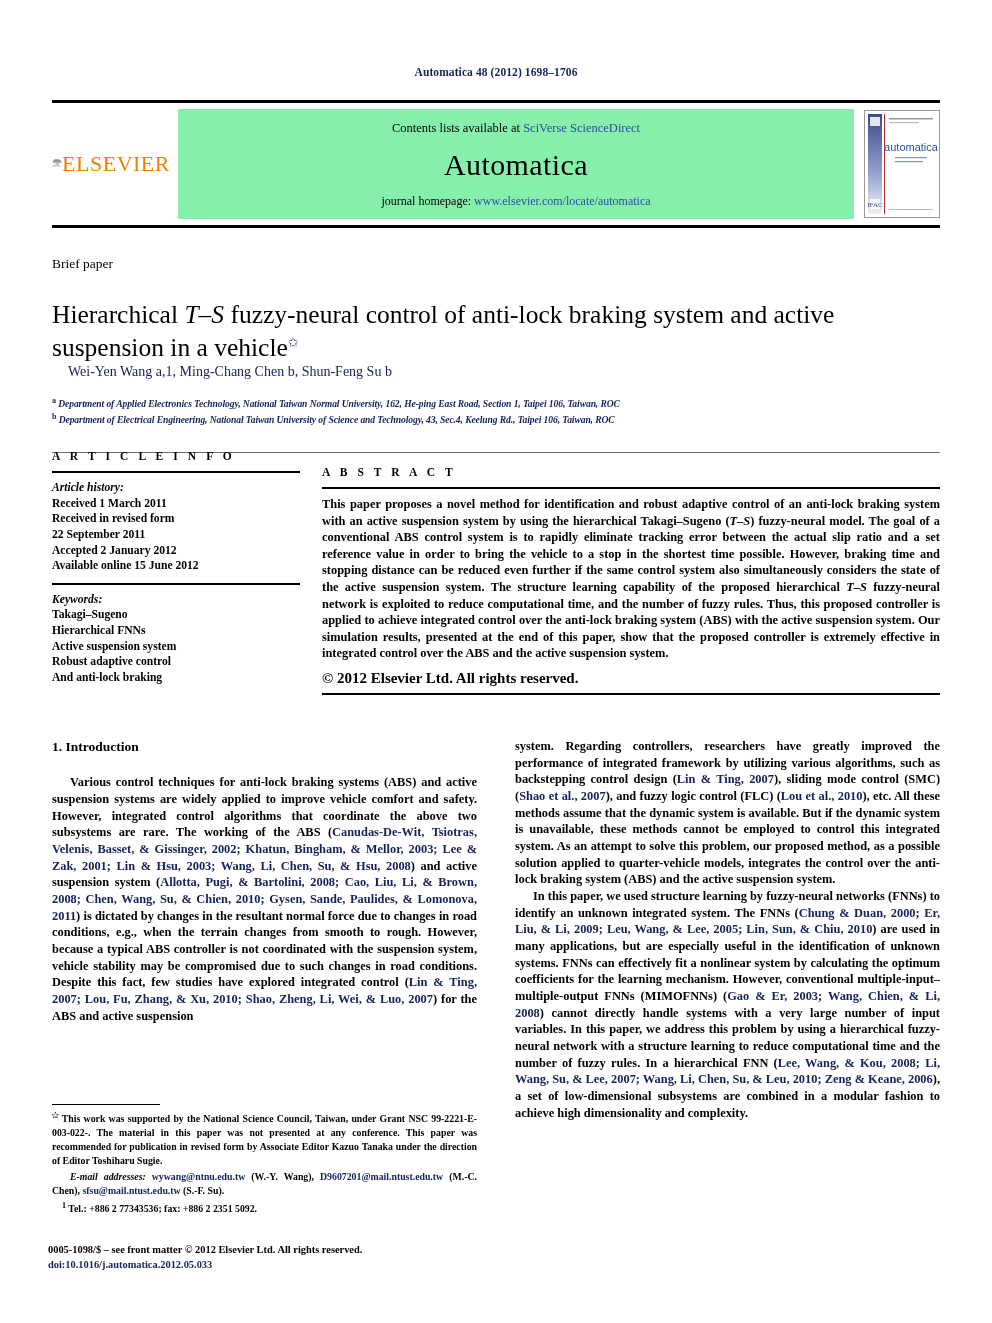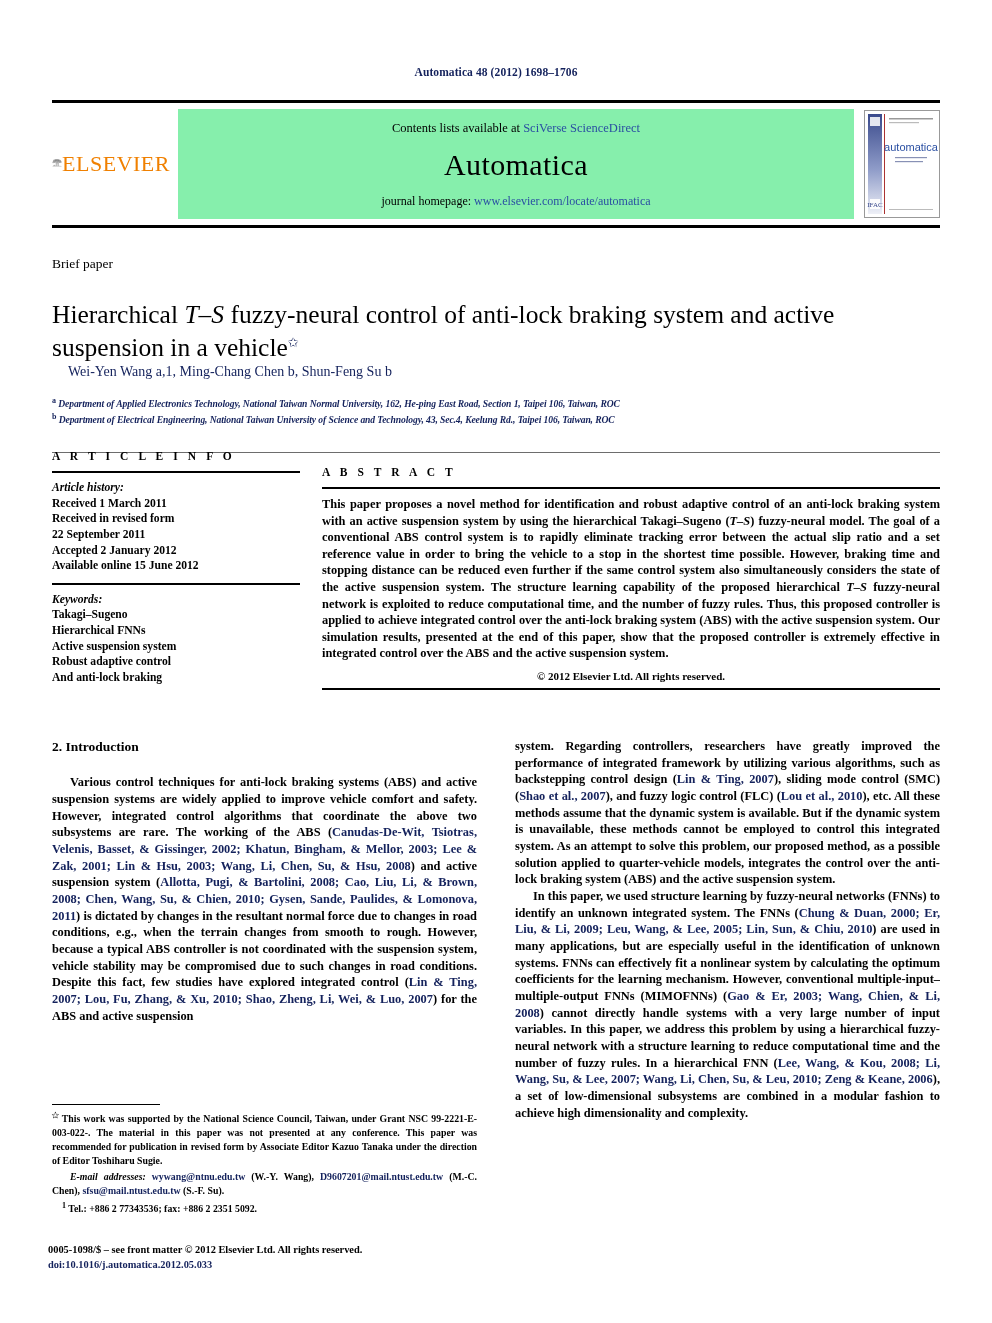--- a/index.html
+++ b/index.html
@@ -195,22 +195,22 @@
     font-style: italic;
   }
   .abs-text {
     font-size: 12.4px;
     line-height: 1.34;
     text-align: justify;
     font-weight: bold;
   }
   .abs-text .ts { font-style: italic; }
   .copyright {
-    font-size: 11px;
-    text-align: center;
+    font-size: 15px;
+    text-align: left;
     margin-top: 8px;
     font-weight: bold;
   }
   .abs-rule-bottom {
     height: 2px;
     background: #000;
     margin-top: 6px;
   }
 
   
@@ -373,21 +373,21 @@
 
   <div class="col-abs">
     <div class="section-caps">A B S T R A C T</div>
     <div class="hr-black"></div>
     <div class="abs-text"><span>This paper proposes a novel method for identification and robust adaptive control of an anti-lock braking system with an active suspension system by using the hierarchical Takagi–Sugeno (</span><span class="ts">T–S</span><span>) fuzzy-neural model. The goal of a conventional ABS control system is to rapidly eliminate tracking error between the actual slip ratio and a set reference value in order to bring the vehicle to a stop in the shortest time possible. However, braking time and stopping distance can be reduced even further if the same control system also simultaneously considers the state of the active suspension system. The structure learning capability of the proposed hierarchical </span><span class="ts">T–S</span><span> fuzzy-neural network is exploited to reduce computational time, and the number of fuzzy rules. Thus, this proposed controller is applied to achieve integrated control over the anti-lock braking system (ABS) with the active suspension system. Our simulation results, presented at the end of this paper, show that the proposed controller is extremely effective in integrated control over the ABS and the active suspension system.</span></div>
     <div class="copyright">© 2012 Elsevier Ltd. All rights reserved.</div>
     <div class="abs-rule-bottom"></div>
   </div>
 
   <div class="body-col left">
-    <div class="h2">2. Introduction</div>
+    <div class="h2">1. Introduction</div>
     <p class="para"><span>Various control techniques for anti-lock braking systems (ABS) and active suspension systems are widely applied to improve vehicle comfort and safety. However, integrated control algorithms that coordinate the above two subsystems are rare. The working of the ABS (</span><span class="cite">Canudas-De-Wit, Tsiotras, Velenis, Basset, &amp; Gissinger, 2002; Khatun, Bingham, &amp; Mellor, 2003; Lee &amp; Zak, 2001; Lin &amp; Hsu, 2003; Wang, Li, Chen, Su, &amp; Hsu, 2008</span><span>) and active suspension system (</span><span class="cite">Allotta, Pugi, &amp; Bartolini, 2008; Cao, Liu, Li, &amp; Brown, 2008; Chen, Wang, Su, &amp; Chien, 2010; Gysen, Sande, Paulides, &amp; Lomonova, 2011</span><span>) is dictated by changes in the resultant normal force due to changes in road conditions, e.g., when the terrain changes from smooth to rough. However, because a typical ABS controller is not coordinated with the suspension system, vehicle stability may be compromised due to such changes in road conditions. Despite this fact, few studies have explored integrated control (</span><span class="cite">Lin &amp; Ting, 2007; Lou, Fu, Zhang, &amp; Xu, 2010; Shao, Zheng, Li, Wei, &amp; Luo, 2007</span><span>) for the ABS and active suspension</span></p>
   </div>
 
   <div class="body-col right">
     <p class="para" style="text-indent:0"><span>system. Regarding controllers, researchers have greatly improved the performance of integrated framework by utilizing various algorithms, such as backstepping control design (</span><span class="cite">Lin &amp; Ting, 2007</span><span>), sliding mode control (SMC) (</span><span class="cite">Shao et al., 2007</span><span>), and fuzzy logic control (FLC) (</span><span class="cite">Lou et al., 2010</span><span>), etc. All these methods assume that the dynamic system is available. But if the dynamic system is unavailable, these methods cannot be employed to control this integrated system. As an attempt to solve this problem, our proposed method, as a possible solution applied to quarter-vehicle models, integrates the control over the anti-lock braking system (ABS) and the active suspension system.</span></p>
     <p class="para"><span>In this paper, we used structure learning by fuzzy-neural networks (FNNs) to identify an unknown integrated system. The FNNs (</span><span class="cite">Chung &amp; Duan, 2000; Er, Liu, &amp; Li, 2009; Leu, Wang, &amp; Lee, 2005; Lin, Sun, &amp; Chiu, 2010</span><span>) are used in many applications, but are especially useful in the identification of unknown systems. FNNs can effectively fit a nonlinear system by calculating the optimum coefficients for the learning mechanism. However, conventional multiple-input–multiple-output FNNs (MIMOFNNs) (</span><span class="cite">Gao &amp; Er, 2003; Wang, Chien, &amp; Li, 2008</span><span>) cannot directly handle systems with a very large number of input variables. In this paper, we address this problem by using a hierarchical fuzzy-neural network with a structure learning to reduce computational time and the number of fuzzy rules. In a hierarchical FNN (</span><span class="cite">Lee, Wang, &amp; Kou, 2008; Li, Wang, Su, &amp; Lee, 2007; Wang, Li, Chen, Su, &amp; Leu, 2010; Zeng &amp; Keane, 2006</span><span>), a set of low-dimensional subsystems are combined in a modular fashion to achieve high dimensionality and complexity.</span></p>
   </div>
 
   <div class="foot-rule"></div>
   <div class="footnotes">

